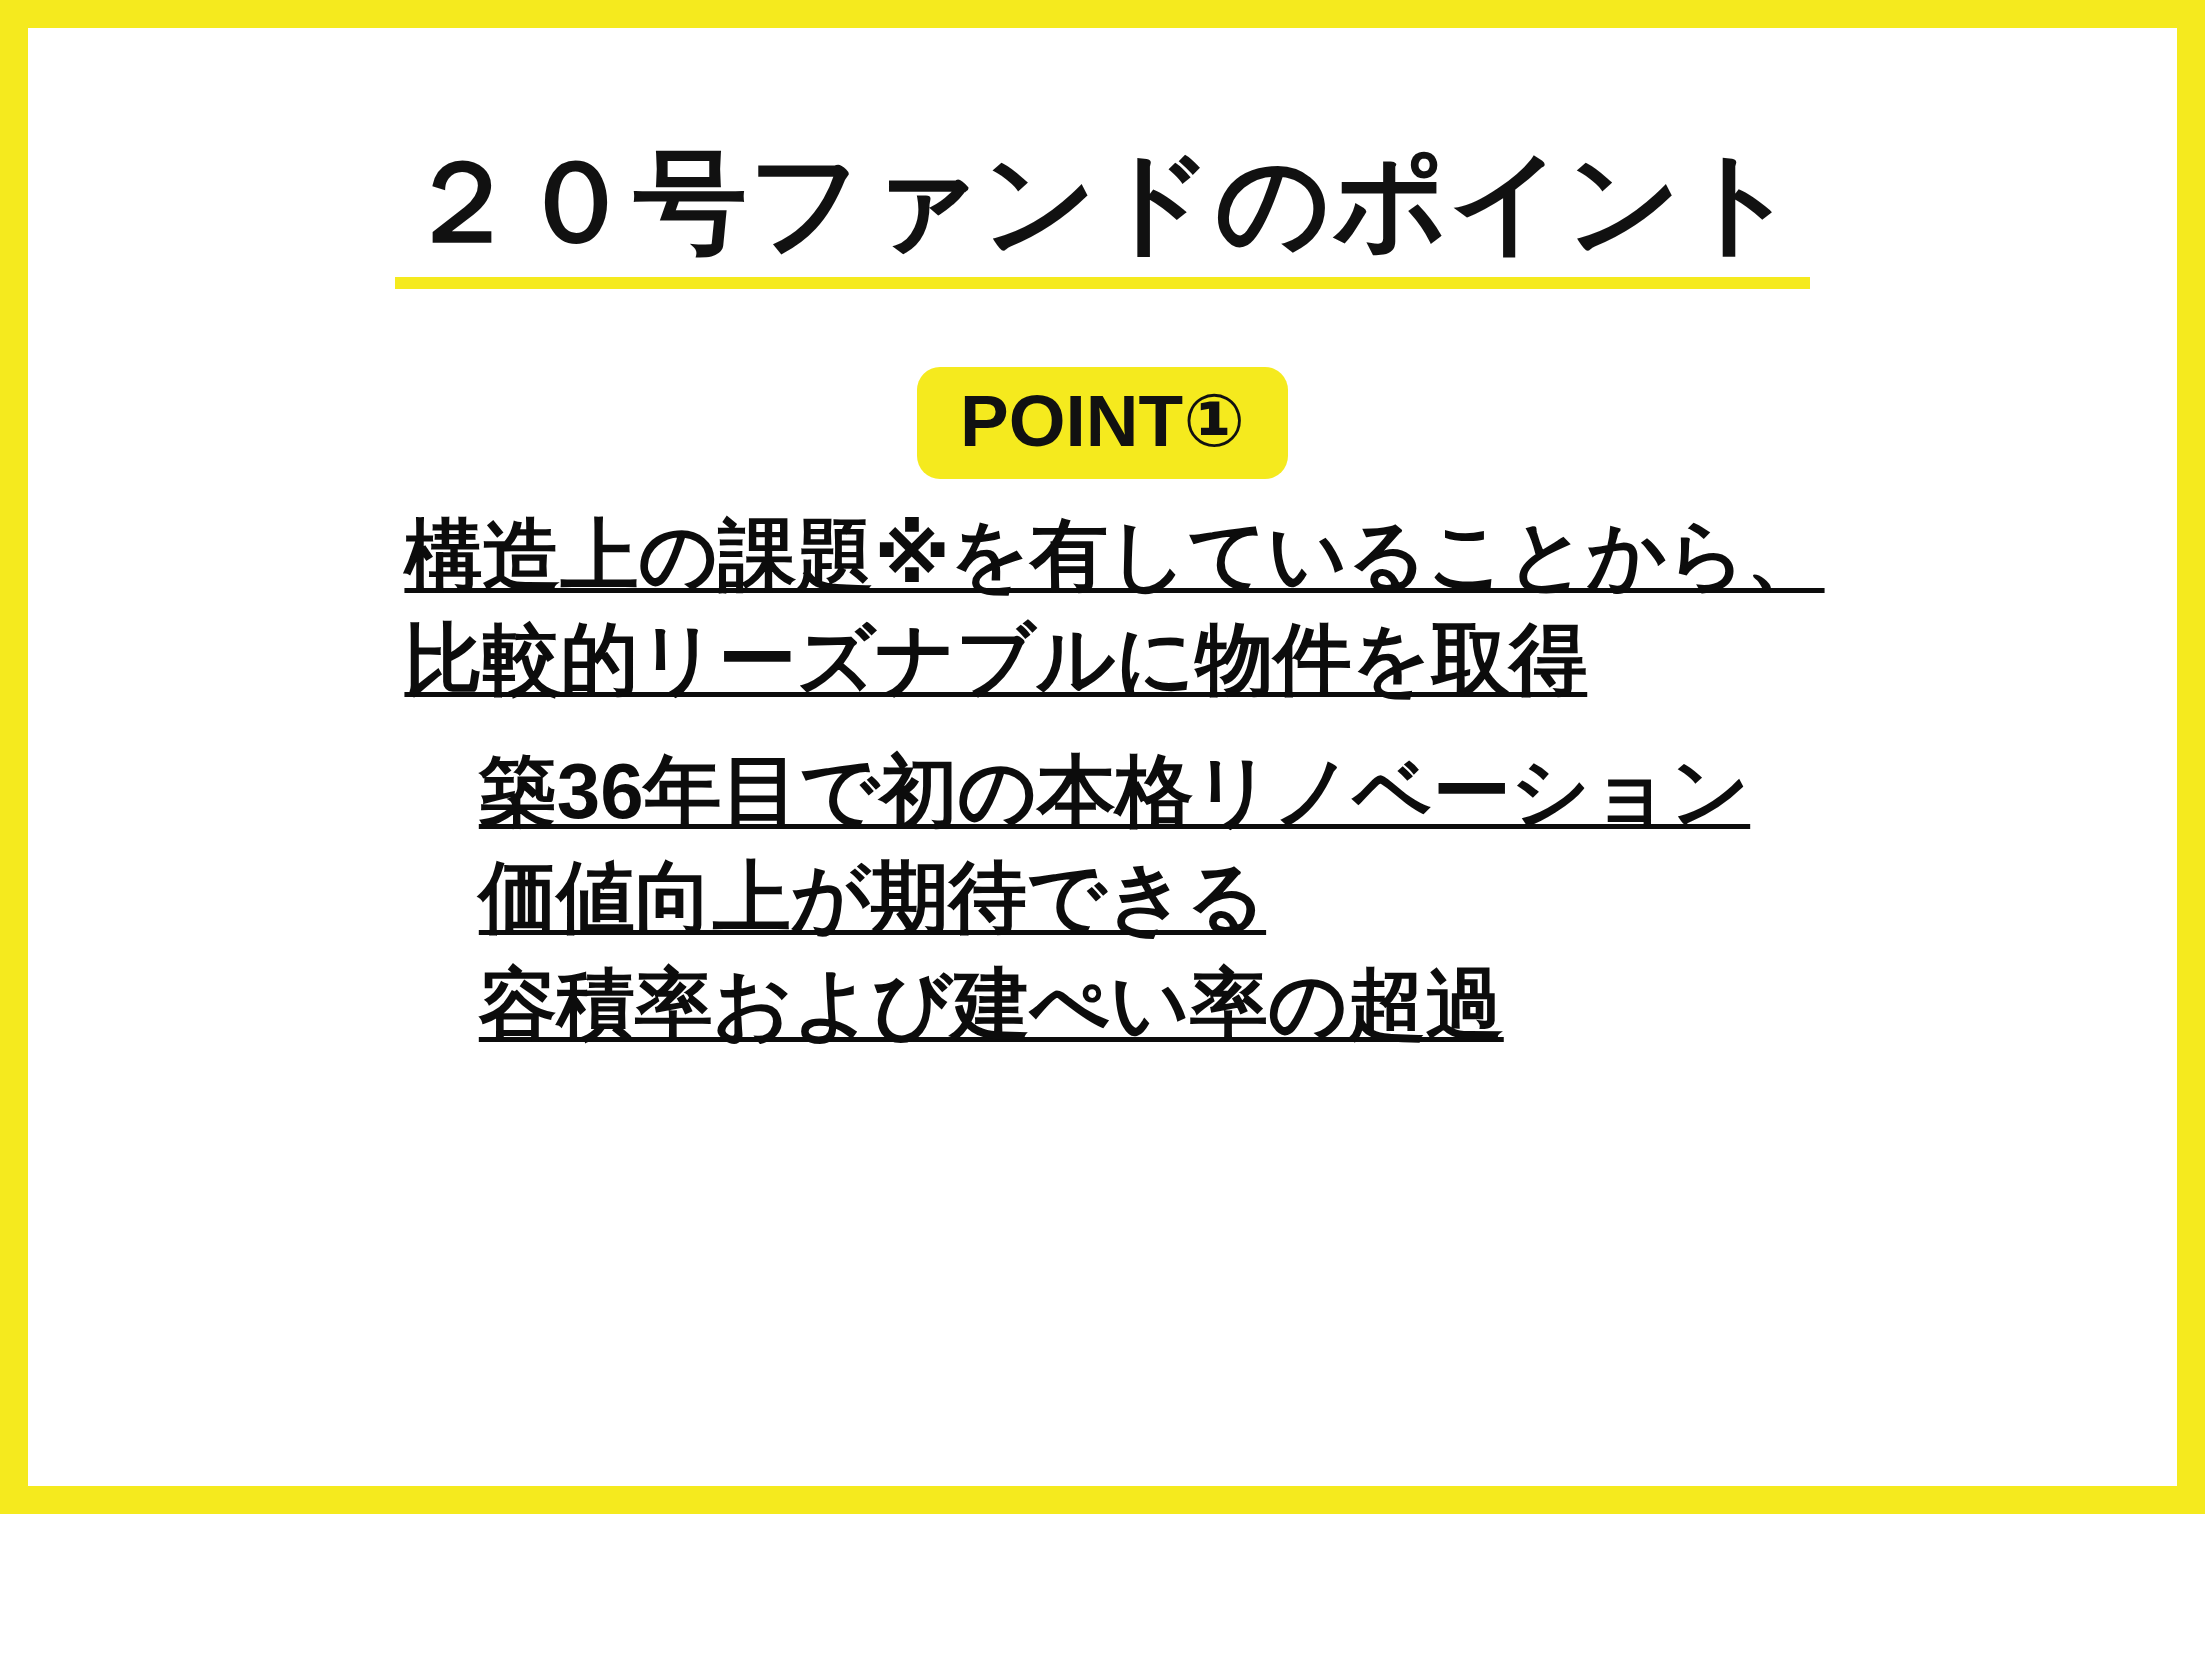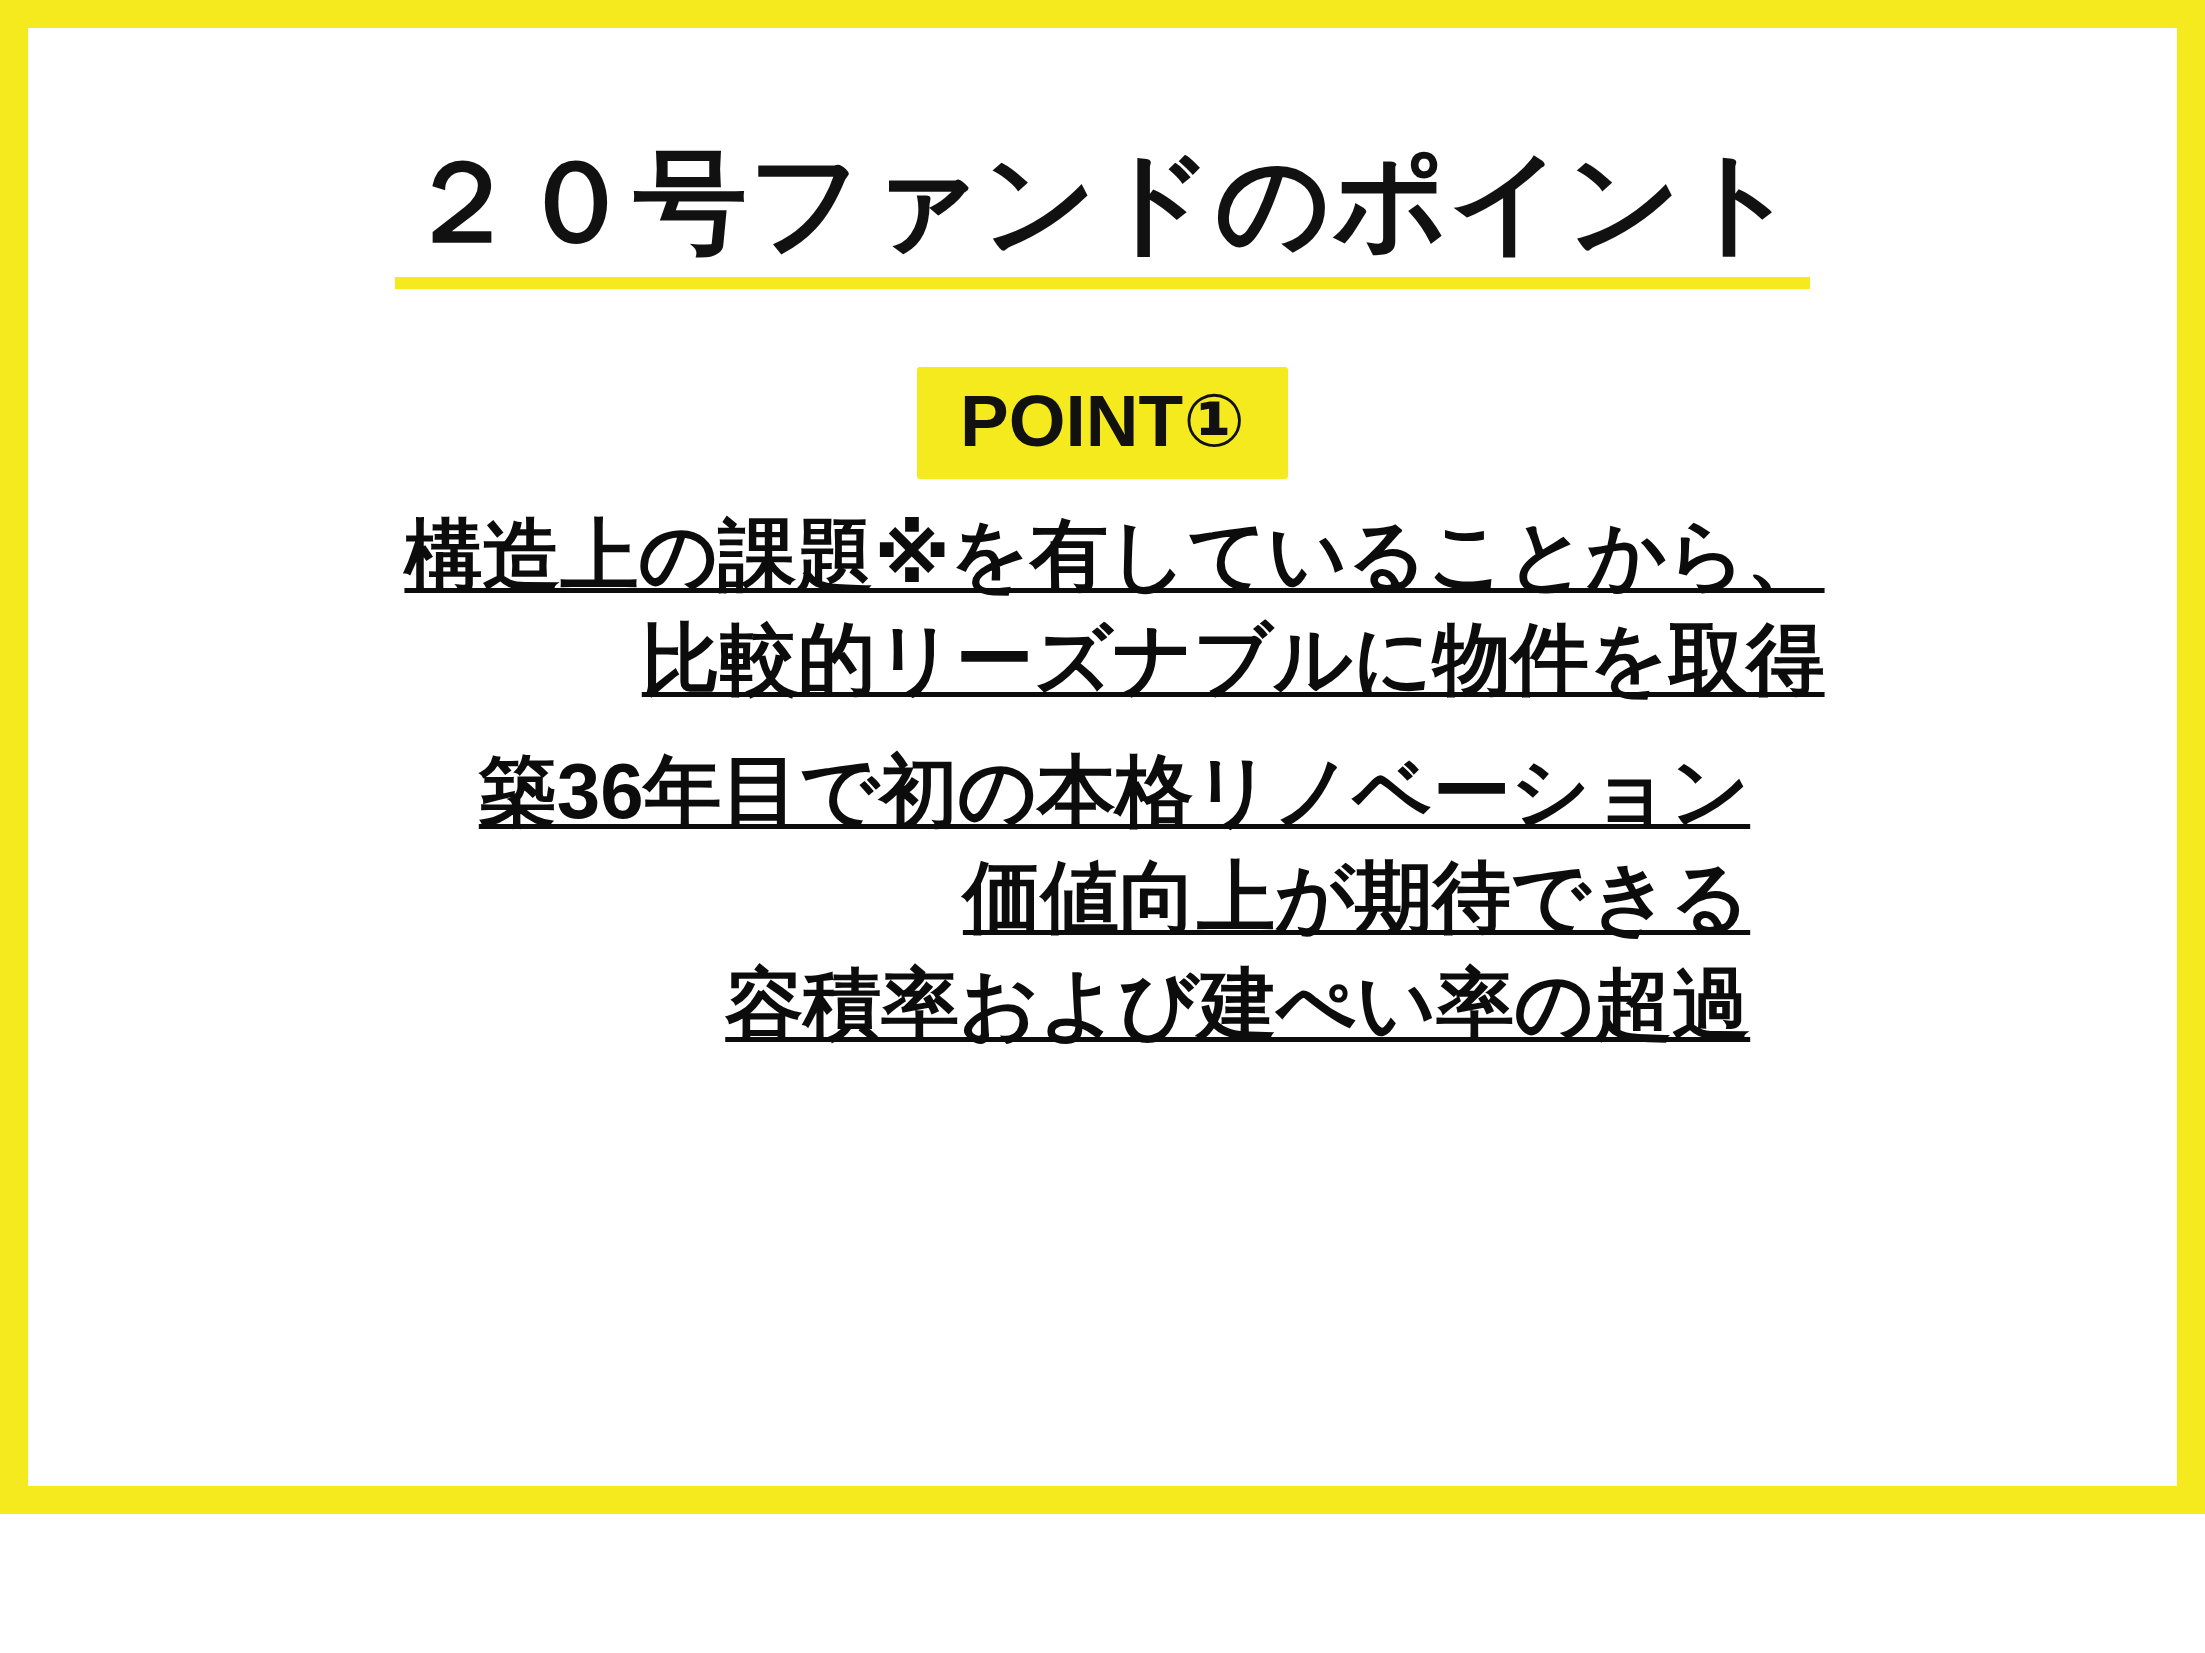--- a/index.html
+++ b/index.html
@@ -50,35 +50,35 @@
   .title-underline {
     height: 12.7px;
     background: #f5ea1e;
     margin-top: 15px;
     width: 100%;
   }
 
   
   .badge {
     background: #f5ea1e;
-    border-radius: 3px;
+    border-radius: 23px;
     padding: 10.4px 43px 15px 43px;
     font-size: 73px;
     font-weight: 700;
     color: #111111;
     line-height: 1.18;
     white-space: nowrap;
   }
   .badge-1 { margin-top: 78px; }
   .badge-2 { margin-top: 115px; }
 
   
   .lines {
     margin-top: 24px;
-    text-align: right;
+    text-align: left;
     margin-left: 24px;
   }
   .line {
     font-size: 78px;
     font-weight: 700;
     color: #0c0c0c;
     line-height: 1.34;
     white-space: nowrap;
     text-decoration: underline;
     text-decoration-thickness: 4.6px;

